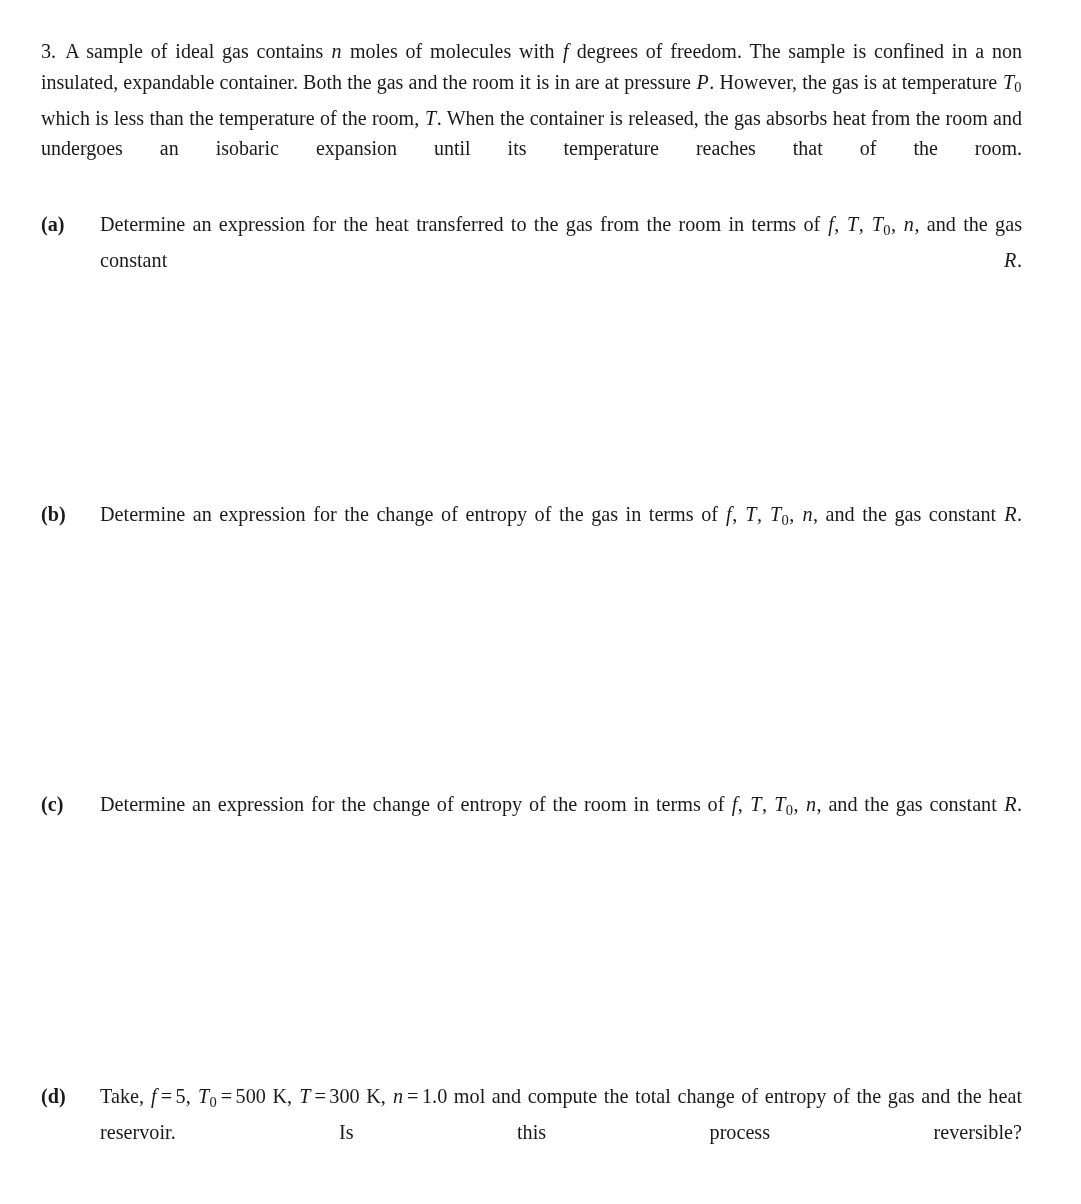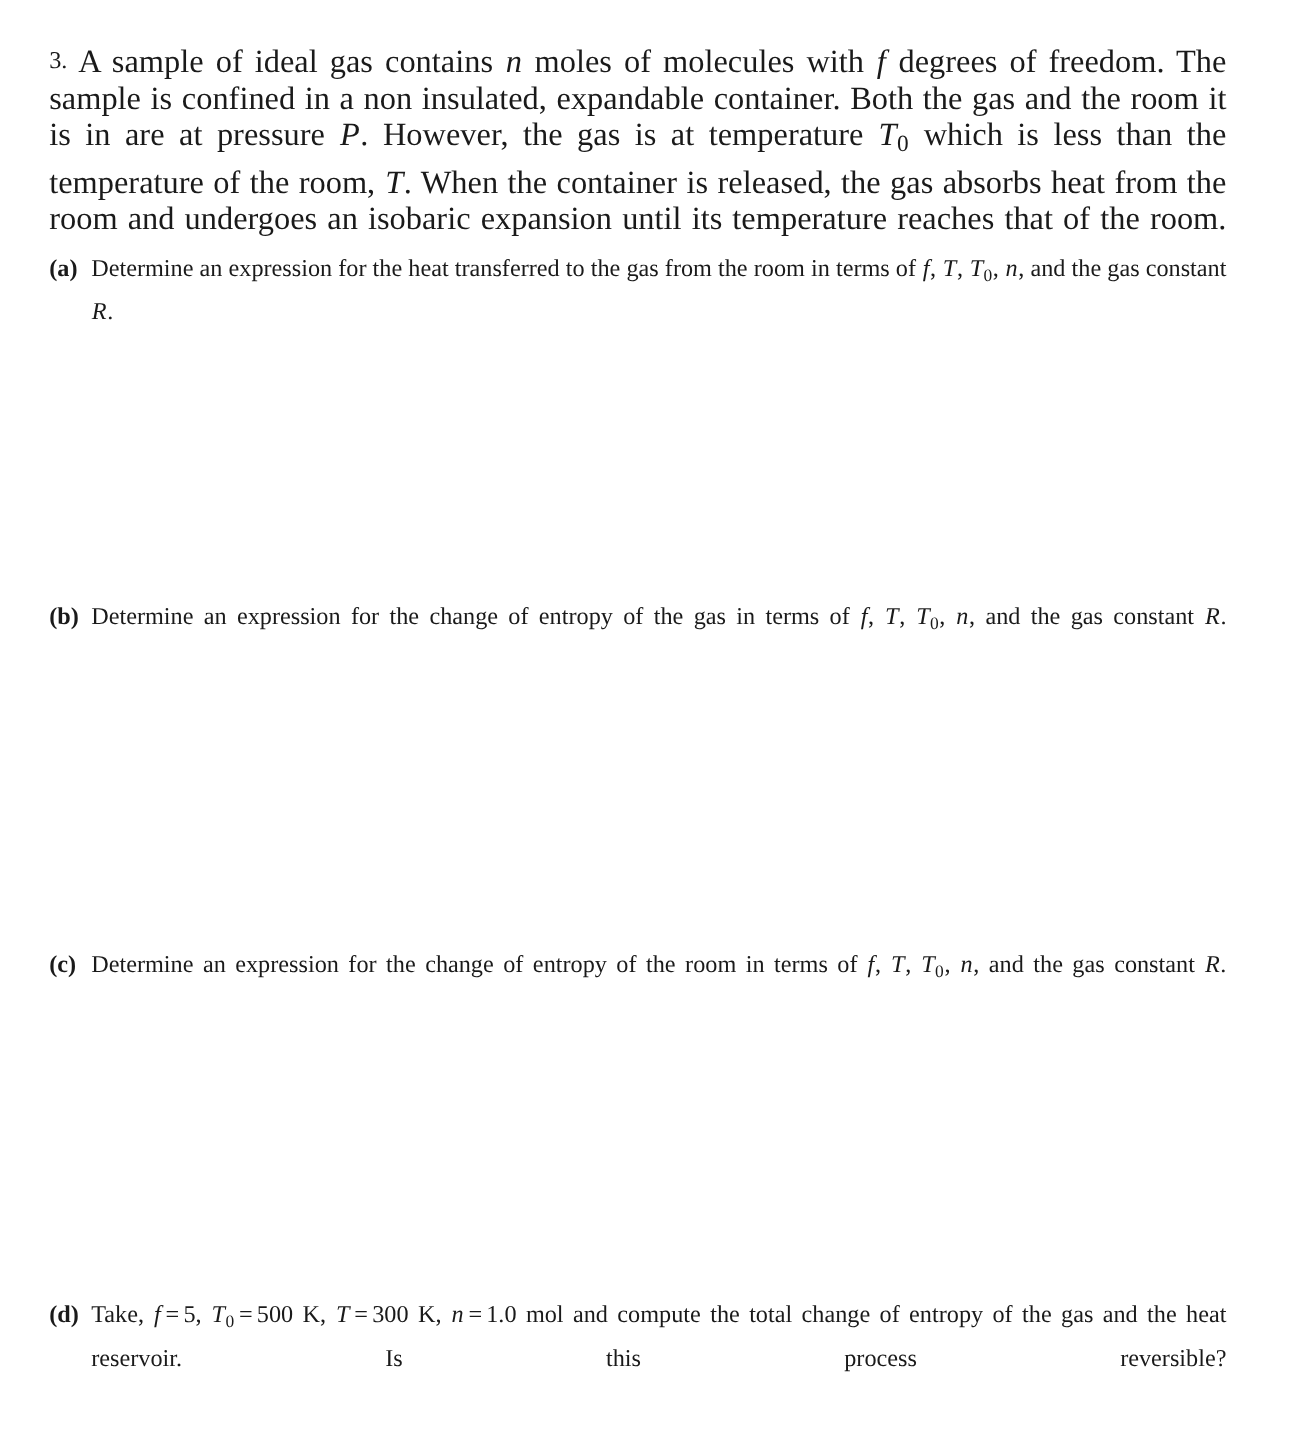--- a/index.html
+++ b/index.html
@@ -33,21 +33,21 @@
     top: 36px;
     width: 981px;
   }
   .problem-number {
     float: left;
     font-size: 20.2px;
     line-height: 30.5px;
     padding-right: 9px;
   }
   .intro-text {
-    font-size: 27px;
+    font-size: 20px;
     line-height: 30.5px;
     text-align: justify;
     text-justify: inter-word;
     hyphens: none;
   }
   .intro-text::after {
     content: "";
     display: inline-block;
     width: 100%;
   }
@@ -62,21 +62,21 @@
     position: absolute;
     left: 0;
     top: 0;
     width: 50px;
     font-weight: bold;
     font-size: 20.2px;
     line-height: 30.5px;
     text-align: left;
   }
   .part-body {
-    margin-left: 35px;
+    margin-left: 59px;
     font-size: 20.2px;
     line-height: 30.5px;
     text-align: justify;
     text-justify: inter-word;
     hyphens: none;
   }
   .part-body.justify-fill::after {
     content: "";
     display: inline-block;
     width: 100%;

